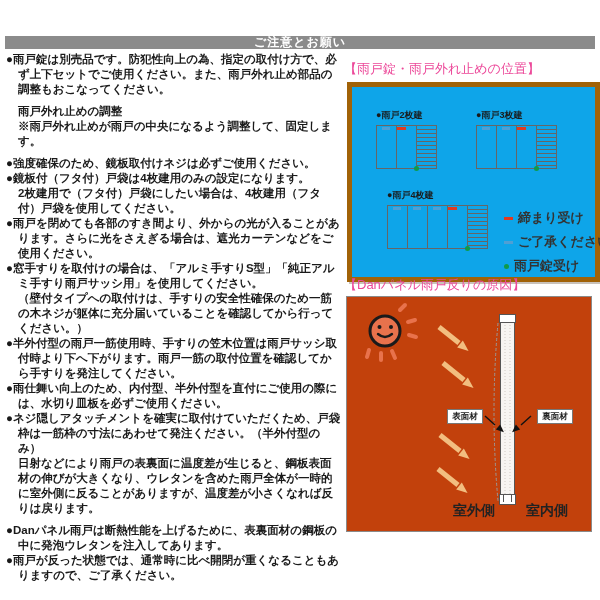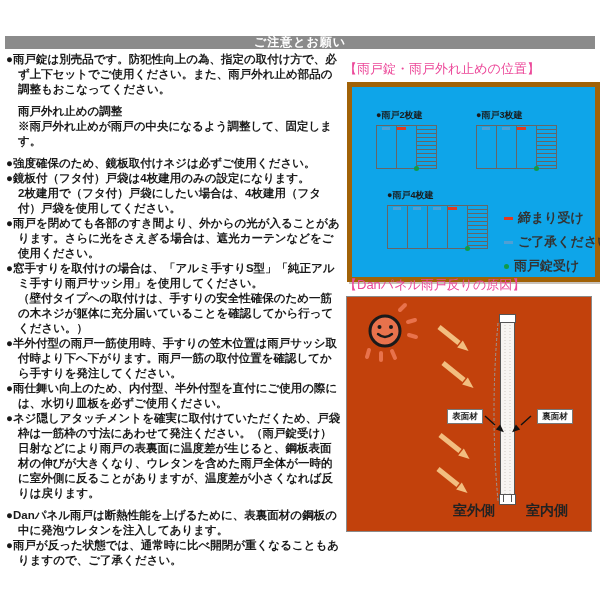--- a/index.html
+++ b/index.html
@@ -80,21 +80,21 @@
   <div class="para sub gap">雨戸外れ止めの調整</div>
   <div class="para sub">※雨戸外れ止めが雨戸の中央になるよう調整して、固定します。</div>
   <div class="para gap">●強度確保のため、鏡板取付けネジは必ずご使用ください。</div>
   <div class="para">●鏡板付（フタ付）戸袋は4枚建用のみの設定になります。</div>
   <div class="para sub">2枚建用で（フタ付）戸袋にしたい場合は、4枚建用（フタ付）戸袋を使用してください。</div>
   <div class="para">●雨戸を閉めても各部のすき間より、外からの光が入ることがあります。さらに光をさえぎる場合は、遮光カーテンなどをご使用ください。</div>
   <div class="para">●窓手すりを取付けの場合は、「アルミ手すりS型」「純正アルミ手すり雨戸サッシ用」を使用してください。</div>
   <div class="para sub">（壁付タイプへの取付けは、手すりの安全性確保のため一筋の木ネジが躯体に充分届いていることを確認してから行ってください。）</div>
   <div class="para">●半外付型の雨戸一筋使用時、手すりの笠木位置は雨戸サッシ取付時より下へ下がります。雨戸一筋の取付位置を確認してから手すりを発注してください。</div>
   <div class="para">●雨仕舞い向上のため、内付型、半外付型を直付にご使用の際には、水切り皿板を必ずご使用ください。</div>
-  <div class="para">●ネジ隠しアタッチメントを確実に取付けていただくため、戸袋枠は一筋枠の寸法にあわせて発注ください。（雨戸錠受け）</div>
+  <div class="para">●ネジ隠しアタッチメントを確実に取付けていただくため、戸袋枠は一筋枠の寸法にあわせて発注ください。（半外付型のみ）</div>
   <div class="para sub">日射などにより雨戸の表裏面に温度差が生じると、鋼板表面材の伸びが大きくなり、ウレタンを含めた雨戸全体が一時的に室外側に反ることがありますが、温度差が小さくなれば反りは戻ります。</div>
   <div class="para gap">●Danパネル雨戸は断熱性能を上げるために、表裏面材の鋼板の中に発泡ウレタンを注入してあります。</div>
   <div class="para">●雨戸が反った状態では、通常時に比べ開閉が重くなることもありますので、ご了承ください。</div>
 </div>
 
 <div class="section-title" id="title-position">【雨戸錠・雨戸外れ止めの位置】</div>
 
 <div class="box1">
 
   <div class="diagram" style="left:24px;top:22px;">

